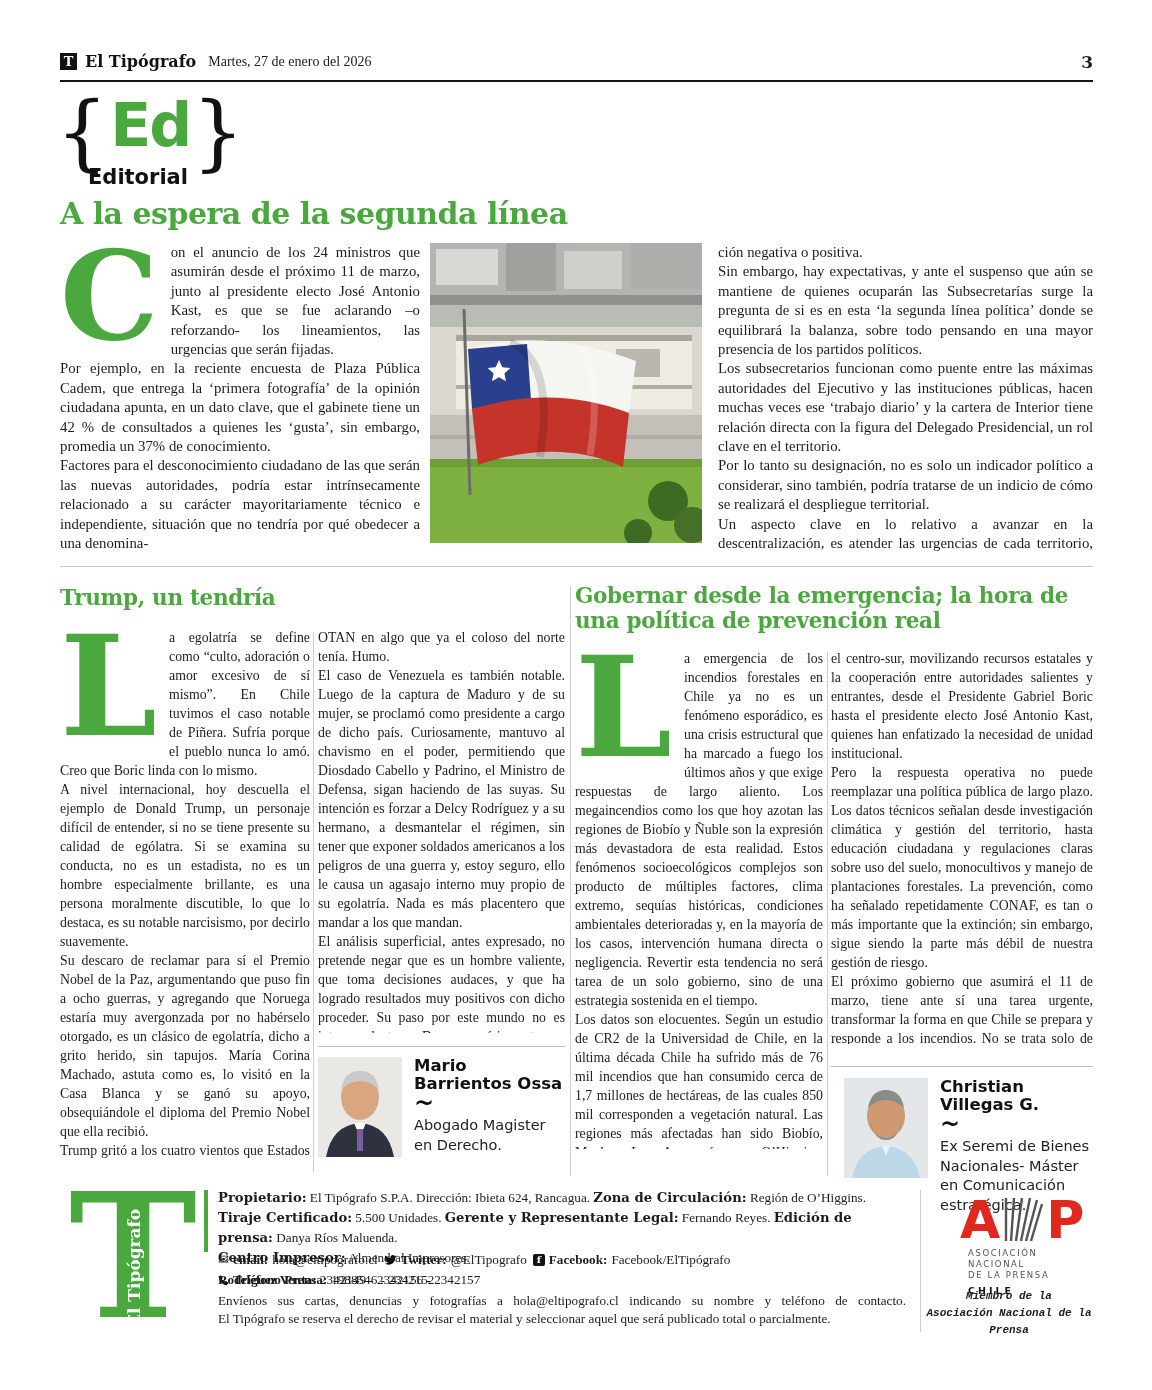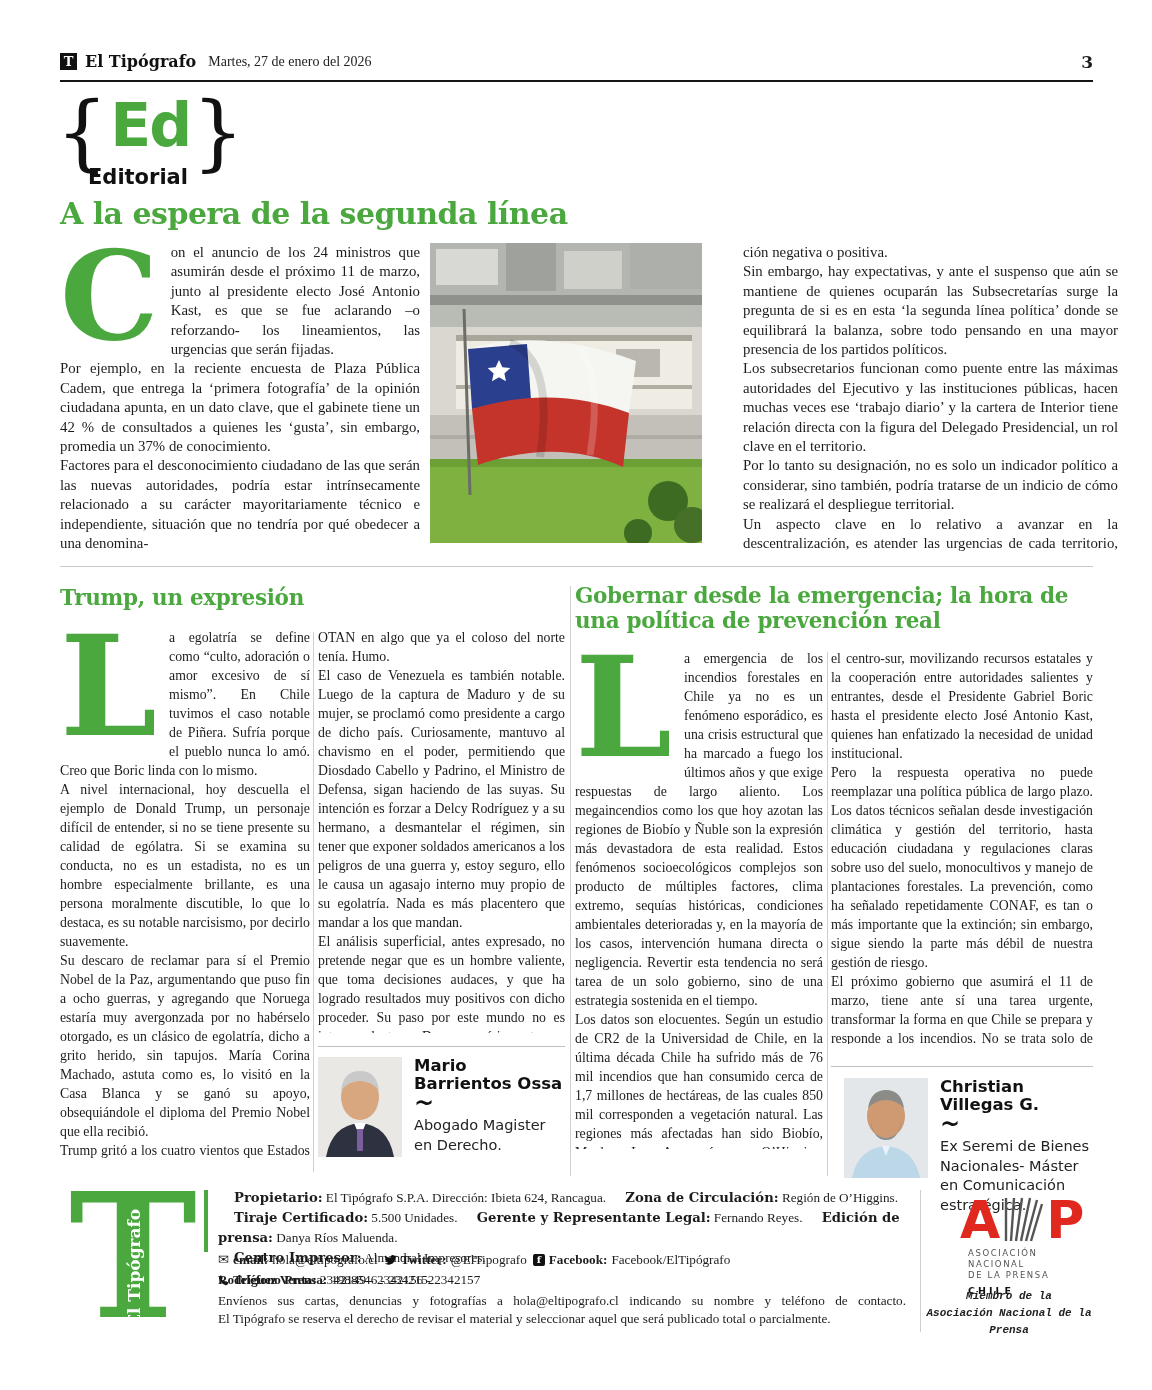--- a/index.html
+++ b/index.html
@@ -24,21 +24,21 @@
                  font-size:30px;color:#4aa83e;letter-spacing:-0.5px;}
   
   .copy{text-align:justify;}
   .copy p{margin:0;}
   .ed-copy{font-size:14.8px;line-height:19.4px;}
   .op-copy{font-size:13.8px;line-height:19px;}
   .dropcap{float:left;font-family:"DejaVu Serif",serif;font-weight:bold;color:#4aa83e;}
   .dc-c{font-size:124px;line-height:.78;margin:5px 12px 0 0;}
   .dc-l{font-size:138px;line-height:.80;margin:4px 12px 0 0;}
   .ed-col1{position:absolute;left:60px;top:243px;width:360px;height:308px;overflow:hidden;}
-  .ed-col2{position:absolute;left:743px;top:243px;width:375px;height:308px;overflow:hidden;}
+  .ed-col2{position:absolute;left:718px;top:243px;width:375px;height:308px;overflow:hidden;}
   .photo{position:absolute;left:430px;top:243px;width:272px;height:300px;overflow:hidden;}
   .section-rule{position:absolute;left:60px;top:566px;width:1033px;height:1px;background:#c9c9c9;}
   
   .headline-op{position:absolute;font-family:"DejaVu Serif",serif;font-weight:bold;font-size:21.5px;
                line-height:1.18;color:#4aa83e;letter-spacing:-0.3px;}
   .t-head{left:60px;top:585px;width:500px;}
   .g-head{left:575px;top:583px;width:520px;}
   .t-col1{position:absolute;left:60px;top:628px;width:250px;height:535px;overflow:hidden;}
   .t-col2{position:absolute;left:318px;top:628px;width:247px;height:405px;overflow:hidden;}
   .g-col1{position:absolute;left:575px;top:649px;width:248px;height:500px;overflow:hidden;}
@@ -51,21 +51,21 @@
   .byline-rule{position:absolute;height:1px;background:#bfbfbf;}
   .byline{position:absolute;display:flex;gap:12px;}
   .b-photo{width:84px;height:100px;flex:0 0 auto;}
   .b-name{font-family:"DejaVu Sans",sans-serif;font-weight:bold;font-size:16.5px;color:#111;line-height:1.1;}
   .b-tilde{font-family:"DejaVu Sans",sans-serif;font-weight:bold;font-size:24px;line-height:.7;color:#111;margin:2px 0 4px;}
   .b-role{font-family:"DejaVu Sans",sans-serif;font-size:14.5px;color:#222;line-height:1.35;}
   
   .foot-T{position:absolute;left:58px;top:1185px;}
   .foot-greenbar{position:absolute;left:204px;top:1190px;width:4px;height:62px;background:#4aa83e;}
   .foot-block{position:absolute;left:218px;top:1188px;width:688px;font-size:13.2px;line-height:20px;color:#1c1c1c;}
-  .foot-block b{font-family:"DejaVu Serif",serif;margin-left:16px;}
+  .foot-block b{font-family:"DejaVu Serif",serif;}
   .contact-row{position:absolute;left:218px;top:1250px;width:688px;font-size:13.2px;line-height:20px;
                display:flex;flex-wrap:wrap;column-gap:6px;align-items:center;}
   .contact-row .grp{display:flex;align-items:center;gap:4px;}
   .icn{display:inline-flex;align-items:center;justify-content:center;}
   .fb-badge{width:12px;height:12px;background:#111;color:#fff;border-radius:2px;
             font-family:"DejaVu Serif",serif;font-weight:bold;font-size:10px;line-height:12px;text-align:center;}
   .venta-row{position:absolute;left:218px;top:1270px;width:688px;font-size:13.2px;line-height:20px;}
   .notice1{position:absolute;left:218px;top:1292px;width:688px;font-size:13.2px;line-height:18px;
            text-align:justify;text-align-last:justify;}
   .notice2{position:absolute;left:218px;top:1310px;width:688px;font-size:13.2px;line-height:18px;}
@@ -163,21 +163,21 @@
         <p>Un aspecto clave en lo relativo a avanzar en la descentralización, es atender las urgencias de cada territorio, sin perder el tiempo en ‘conocer’, sino que ya sea un perfil que sepa cuáles son.</p>
       </div>
   </div>
 
   <div class="section-rule"></div>
 
   <div class="vrule vr-a"></div>
   <div class="vrule vr-b"></div>
   <div class="vrule vr-c"></div>
 
-  <h2 class="headline-op t-head" style="margin:0;">Trump, un expresión</h2>
+  <h2 class="headline-op t-head" style="margin:0;">Trump, un tendría</h2>
   <div class="t-col1 copy op-copy">
     <span class="dropcap dc-l">L</span>
     <div>
         <p>a egolatría se define como “culto, adoración o amor excesivo de sí mismo”. En Chile tuvimos el caso notable de Piñera. Sufría porque el pueblo nunca lo amó. Creo que Boric linda con lo mismo.</p>
         <p>A nivel internacional, hoy descuella el ejemplo de Donald Trump, un personaje difícil de entender, si no se tiene presente su calidad de ególatra. Si se examina su conducta, no es un estadista, no es un hombre especialmente brillante, es una persona moralmente discutible, lo que lo destaca, es su notable narcisismo, por decirlo suavemente.</p>
         <p>Su descaro de reclamar para sí el Premio Nobel de la Paz, argumentando que puso fin a ocho guerras, y agregando que Noruega estaría muy avergonzada por no habérselo otorgado, es un clásico de egolatría, dicho a grito herido, sin tapujos. María Corina Machado, astuta como es, lo visitó en la Casa Blanca y se ganó su apoyo, obsequiándole el diploma del Premio Nobel que ella recibió.</p>
         <p>Trump gritó a los cuatro vientos que Estados Unidos requería tomar posesión de Groenlandia, para evitar que rusos o chinos lo hicieran. Lo dicho es falso, porque en 1951, Estados Unidos suscribió con Dinamarca un tratado que le otorga a aquél amplias facultades para el uso militar de la isla. Lo que Trump quiere es pasar a la historia como un Presidente que incrementó el territorio del imperio. Finalmente, transigió con la</p>
       </div>
   </div>
   <div class="t-col2 copy op-copy">

